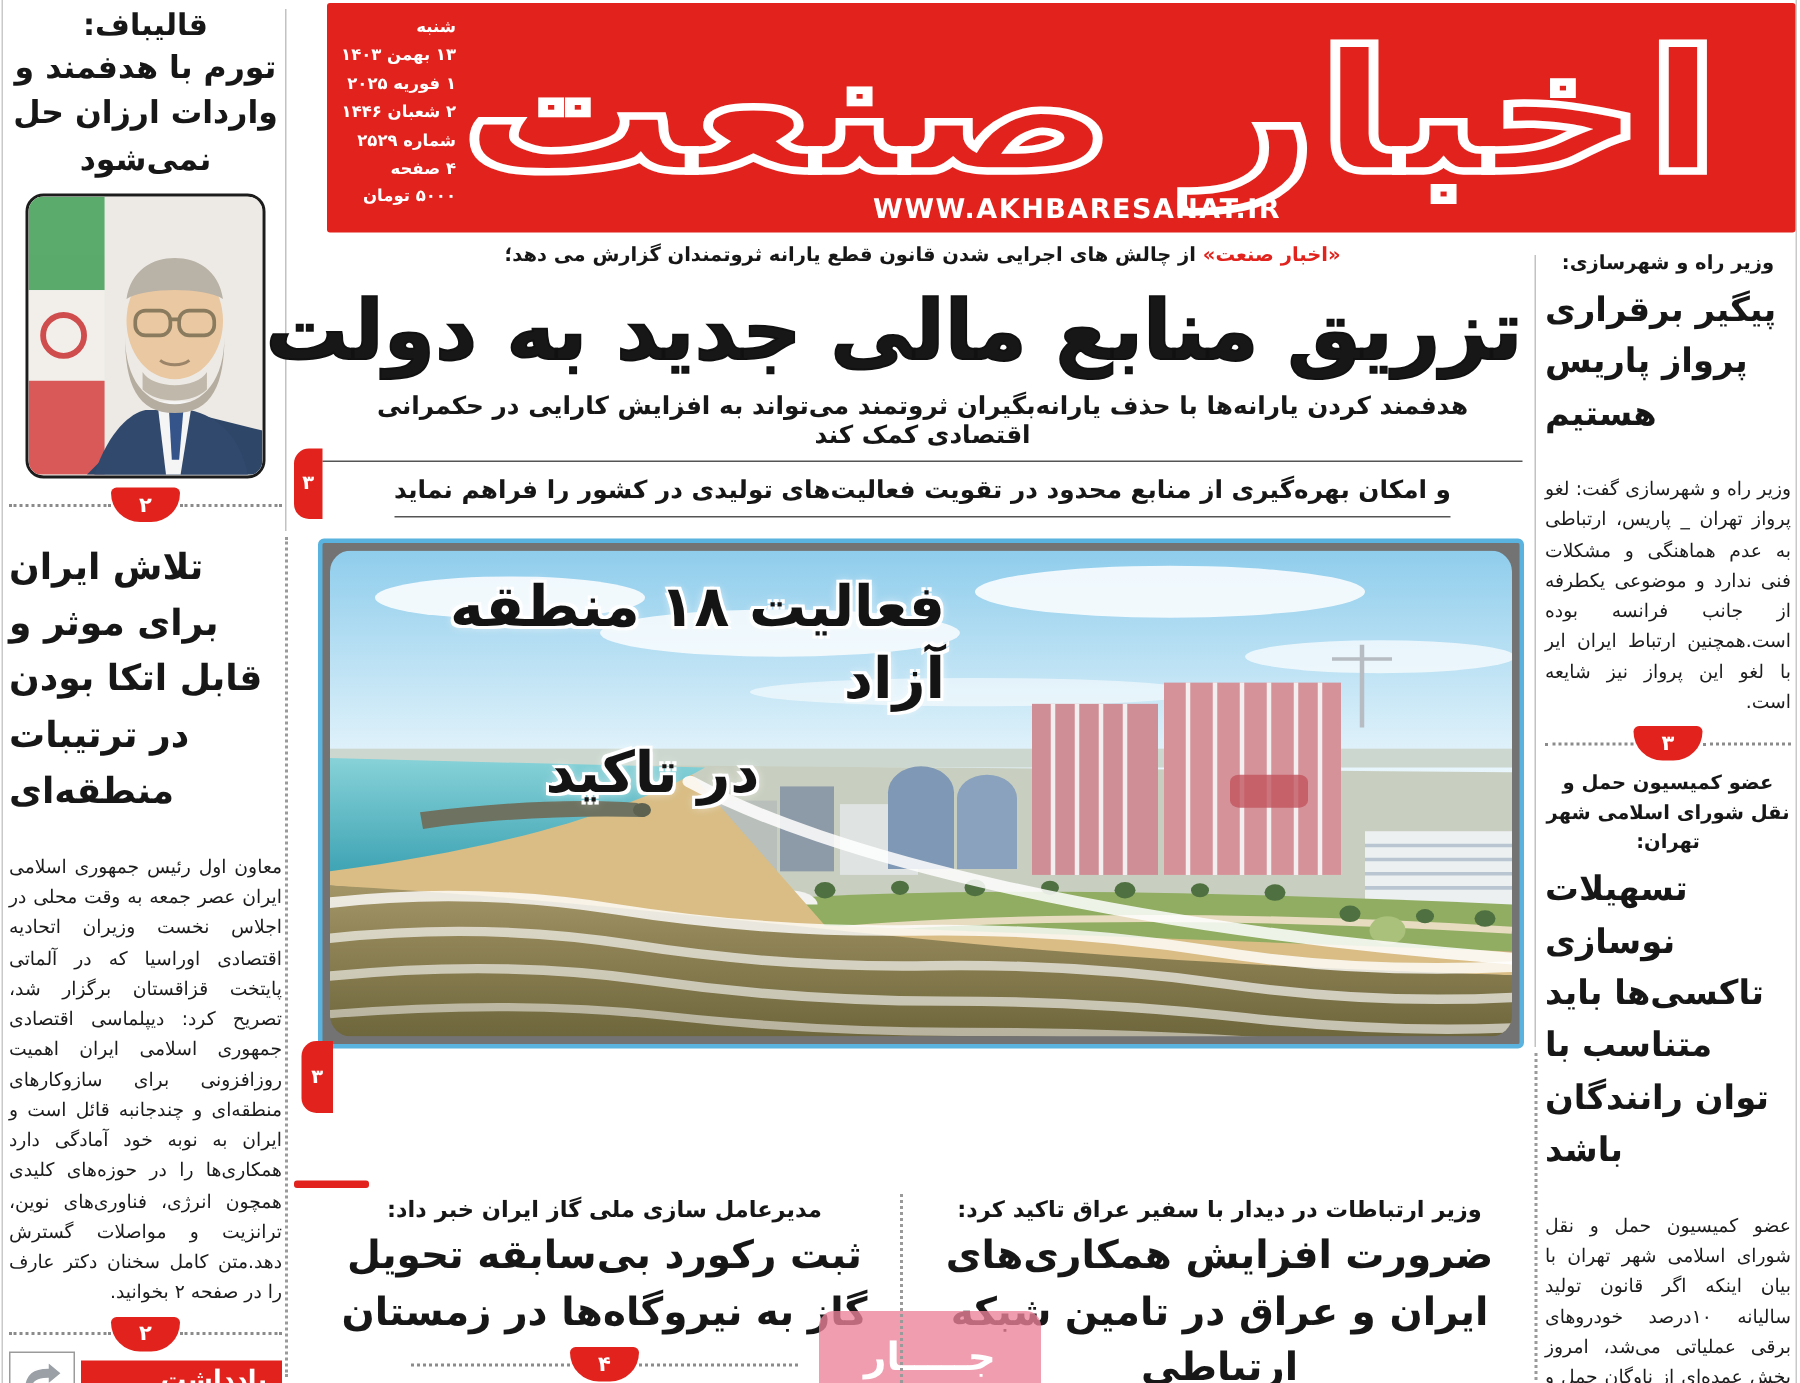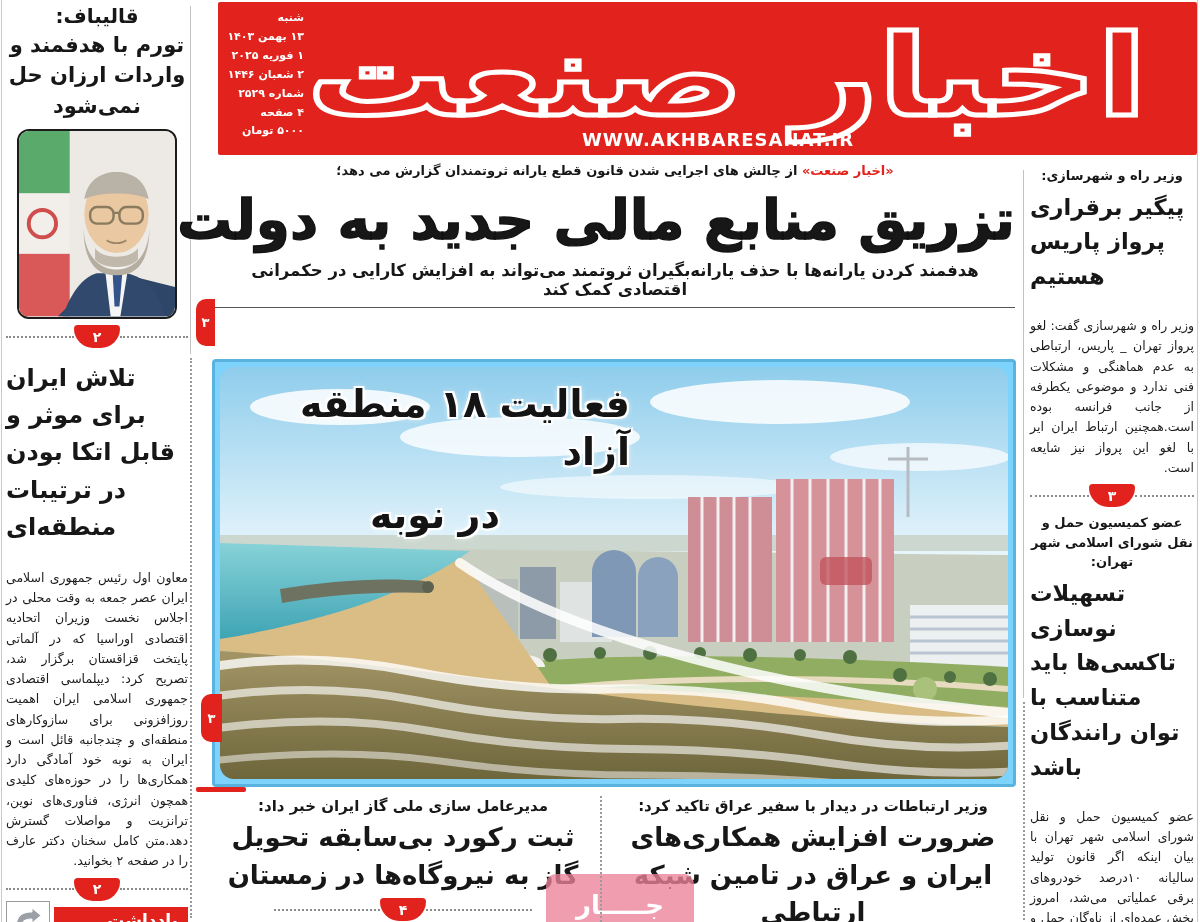--- a/index.html
+++ b/index.html
@@ -50,22 +50,22 @@
     border-radius:12px;overflow:hidden;background:#ece9e4;}
   
   #lead{left:215px;top:163px;width:800px;text-align:center;}
   #lead .kicker{font-size:13px;}
   #lead .kicker .brand{color:var(--red);}
   #lead .headline{font-size:55px;font-weight:bold;white-space:nowrap;margin-top:10px;
     letter-spacing:-1px;-webkit-text-stroke:1.3px #111;}
   #lead .deck{margin-top:9px;font-size:16.5px;font-weight:bold;}
   #lead .deck span{border-bottom:1px solid #555;padding-bottom:8px;display:inline-block;}
   
-  #photoblock{left:212px;top:359px;width:804px;height:428px;border:3px solid var(--frame-blue);
-    border-radius:4px;background:#7dd3fc;padding:5px;}
+  #photoblock{left:212px;top:359px;width:804px;height:340px;border:3px solid var(--frame-blue);
+    border-radius:4px;background:#737373;padding:5px;}
   #photoblock .inner{width:100%;height:100%;border-radius:14px;overflow:hidden;position:relative;}
   #photoblock svg{display:block;width:100%;height:100%;}
   #photoblock .overlay{position:absolute;left:20px;top:14px;width:390px;color:#141414;
     font-weight:bold;font-size:38px;line-height:1.25;
     text-shadow:-2px -2px 0 #fff,2px -2px 0 #fff,-2px 2px 0 #fff,2px 2px 0 #fff,0 0 7px #fff;}
   #photoblock .overlay .l1{text-align:right;}
   #photoblock .overlay .l2{text-align:center;margin-top:16px;}
   
   #rightcol{left:1030px;top:166px;width:164px;}
   #rightcol .kicker{font-size:13px;line-height:1.5;}
@@ -145,20 +145,21 @@
     <div class="dots"></div>
   </div>
 </div>
 
 <div id="lead" class="abs">
   <div class="kicker">
     <span class="brand">«اخبار صنعت»</span><span> از چالش های اجرایی شدن قانون قطع یارانه ثروتمندان گزارش می دهد؛</span>
   </div>
   <div class="headline">تزریق منابع مالی جدید به دولت</div>
   <div class="deck"><span>هدفمند کردن یارانه‌ها با حذف یارانه‌بگیران ثروتمند می‌تواند به افزایش کارایی در حکمرانی اقتصادی کمک کند</span></div>
+  <div class="deck"><span>و امکان بهره‌گیری از منابع محدود در تقویت فعالیت‌های تولیدی در کشور را فراهم نماید</span></div>
 </div>
 <div class="side-tab" style="left:196px;top:299px;width:19px;height:47px">۳</div>
 
 <div id="photoblock" class="abs">
   <div class="inner">
     <svg viewBox="0 0 788 412" preserveAspectRatio="none">
       <defs>
         <linearGradient id="sky" x1="0" y1="0" x2="0" y2="1">
           <stop offset="0" stop-color="#8fcdec"></stop>
             <stop offset="1" stop-color="#e9f6fc"></stop>
@@ -241,21 +242,21 @@
       <g fill="none" stroke="#ffffff" stroke-linecap="round">
         <path d="M-10 300 Q 90 284 190 304 T 390 322 T 590 340 T 800 352" stroke-width="9" opacity="0.8"></path>
         <path d="M-10 330 Q 100 314 200 334 T 400 352 T 600 368 T 800 378" stroke-width="8" opacity="0.65"></path>
         <path d="M-10 362 Q 110 346 210 364 T 410 382 T 610 396 T 800 404" stroke-width="8" opacity="0.6"></path>
         <path d="M-10 394 Q 120 380 220 394 T 420 408 T 620 416 T 800 420" stroke-width="7" opacity="0.5"></path>
         <path d="M240 196 C 330 258 520 320 788 346" stroke-width="10" opacity="0.85"></path>
       </g>
     </svg>
     <div class="overlay">
       <div class="l1">فعالیت ۱۸ منطقه آزاد</div>
-      <div class="l2">در نوبه</div>
+      <div class="l2">در تاکید</div>
     </div>
   </div>
 </div>
 <div class="side-tab" style="left:201px;top:694px;width:21px;height:48px">۳</div>
 <div id="red-tick" class="abs"></div>
 
 <div id="rightcol" class="abs">
   <div>
     <div class="kicker">وزیر راه و شهرسازی:</div>
     <div class="col-headline">پیگیر برقراری پرواز پاریس هستیم</div>

